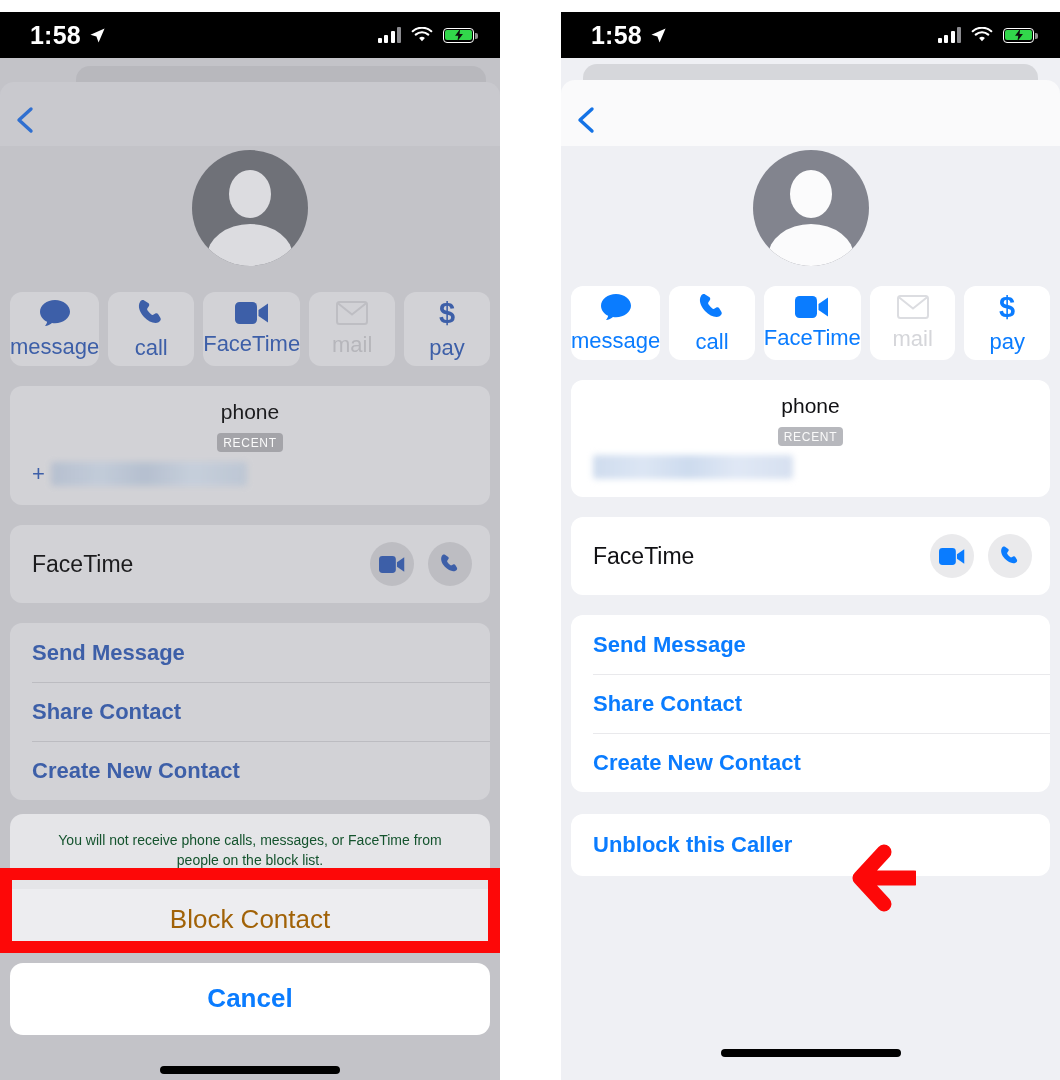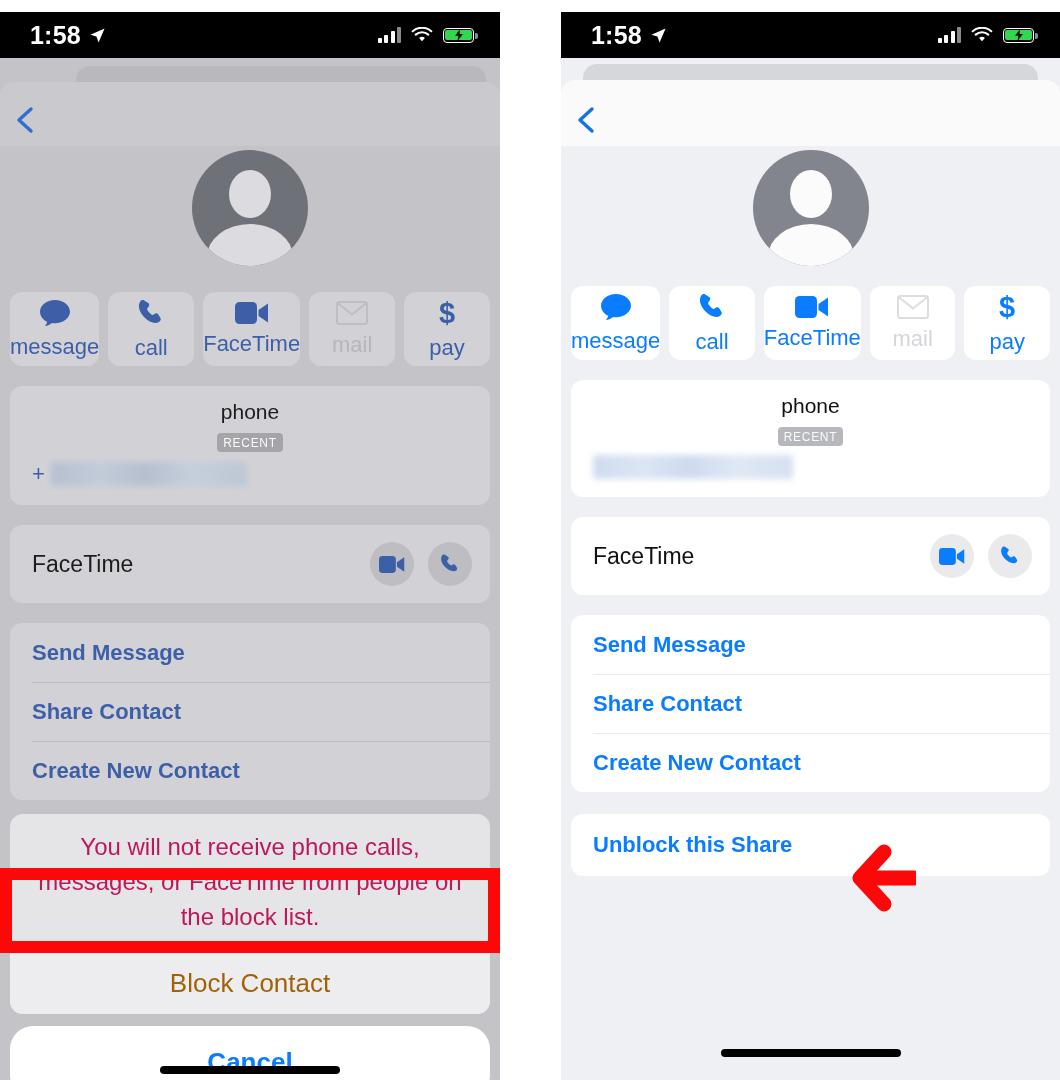--- a/index.html
+++ b/index.html
@@ -111,25 +111,25 @@
   
   .row { height:59px; display:flex; align-items:center; padding:0 22px; font-size:22px; position:relative;font-weight:bold; }
   #panel-left .row { color:#3d5fa8; }
   #panel-right .row { color:#0a7cff; }
   .row + .row::before { content:""; position:absolute; left:22px; right:0; top:0; height:1px; }
   #panel-left .row + .row::before { background:#bcbcc1; }
   #panel-right .row + .row::before { background:#e9e9ec; }
 
   
   .alert-card { margin:0 10px; border-radius:13px; background:#e5e5e8; overflow:hidden; }
-  .alert-msg { padding:16px 26px 18px; text-align:center; font-size:24px; line-height:1.45; color:#be185d; }
+  .alert-msg { padding:16px 26px 18px; text-align:center; font-size:14px; line-height:1.45; color:#14532d; }
   .alert-btn { height:62px; display:flex; align-items:center; justify-content:center;
      font-size:26px; background:#ededf0; }
   .destructive { color:#a16207; }
-  .cancel-card { margin:12px 10px 0; border-radius:23px; background:#ffffff;
+  .cancel-card { margin:12px 10px 0; border-radius:13px; background:#ffffff;
      height:72px; display:flex; align-items:center; justify-content:center;
      font-size:26px; font-weight:700; color:#0a7cff; }
 
   
   #block-highlight { position:absolute; left:0; top:868px; width:500px; height:85px;
      border:12px solid #fd0808; z-index:60; pointer-events:none; }
   #unblock-arrow { position:absolute; left:826px; top:842px; width:90px; height:72px; z-index:60; }
 
   
   .home-ind { position:absolute; left:50%; transform:translateX(-50%); width:180px; height:8px;
@@ -391,21 +391,21 @@
         </div>
       </div>
 
       <div class="card" style="margin-top:20px;">
         <div class="row">Send Message</div>
         <div class="row">Share Contact</div>
         <div class="row">Create New Contact</div>
       </div>
 
       <div class="card" style="margin-top:22px;">
-        <div class="row" style="height:62px;">Unblock this Share</div>
+        <div class="row" style="height:62px;">Unblock this Caller</div>
       </div>
     </div>
 
     <div class="home-ind"></div>
   </div>
 
   <svg id="unblock-arrow" viewBox="0 0 90 72">
     <path d="M88 36 L34 36 M34 36 L58 10 M34 36 L58 62" stroke="#fd0808" stroke-width="15" fill="none" stroke-linecap="round" stroke-linejoin="round"></path>
   </svg>
 

